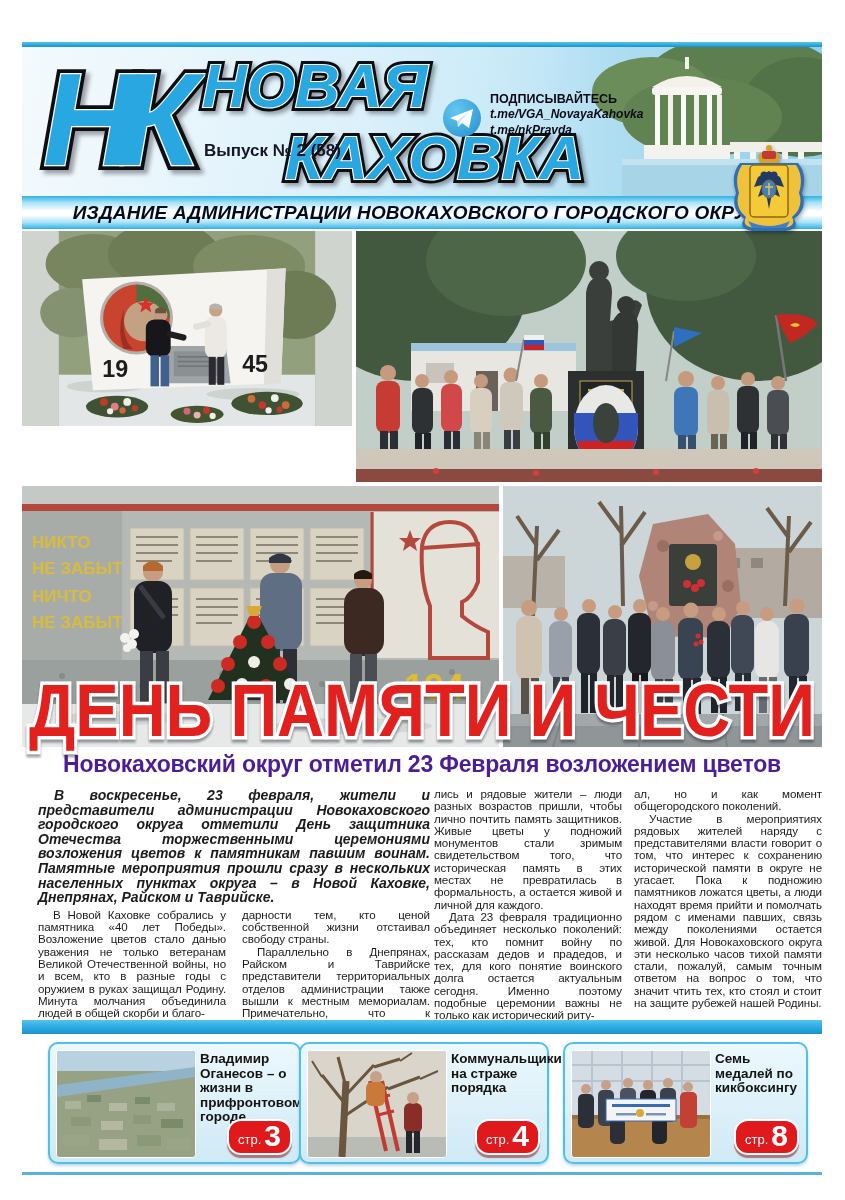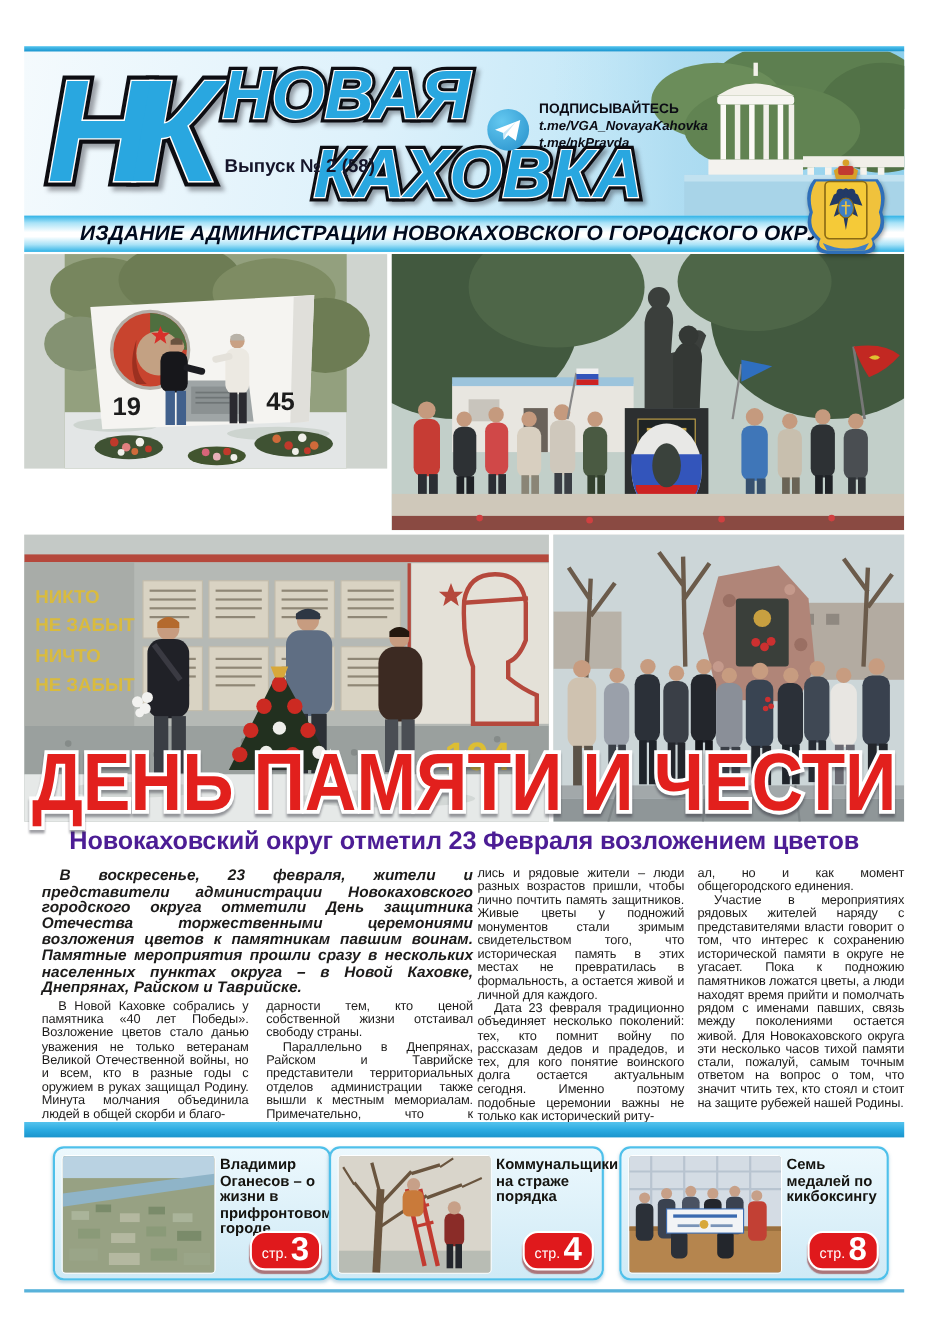--- a/index.html
+++ b/index.html
@@ -553,21 +553,21 @@
           <p>дарности тем, кто ценой собственной жизни отстаивал свободу страны.</p>
           <p class="ind">Параллельно в Днепрянах, Райском и Таврийске представители территориальных отделов администрации также вышли к местным мемориалам. Примечательно, что к официальным лицам присоедини-</p>
         </div>
       </div>
     </div>
     <div class="col" id="col3">
       <p>лись и рядовые жители – люди разных возрастов пришли, чтобы лично почтить память защитников. Живые цветы у подножий монументов стали зримым свидетельством того, что историческая память в этих местах не превратилась в формальность, а остается живой и личной для каждого.</p>
       <p class="ind">Дата 23 февраля традиционно объединяет несколько поколений: тех, кто помнит войну по рассказам дедов и прадедов, и тех, для кого понятие воинского долга остается актуальным сегодня. Именно поэтому подобные церемонии важны не только как исторический риту-</p>
     </div>
     <div class="col" id="col4">
-      <p>ал, но и как момент общегородского единения.</p>
+      <p>ал, но и как момент общегородского поколений.</p>
       <p class="ind">Участие в мероприятиях рядовых жителей наряду с представителями власти говорит о том, что интерес к сохранению исторической памяти в округе не угасает. Пока к подножию памятников ложатся цветы, а люди находят время прийти и помолчать рядом с именами павших, связь между поколениями остается живой. Для Новокаховского округа эти несколько часов тихой памяти стали, пожалуй, самым точным ответом на вопрос о том, что значит чтить тех, кто стоял и стоит на защите рубежей нашей Родины.</p>
     </div>
   </div>
 
   <div class="abs" id="divbar"></div>
 
   <div class="teaser" id="teaser0">
     <div class="t-photo">
       <svg viewBox="0 0 138 106">
         <rect width="138" height="106" fill="#97a183"></rect>

